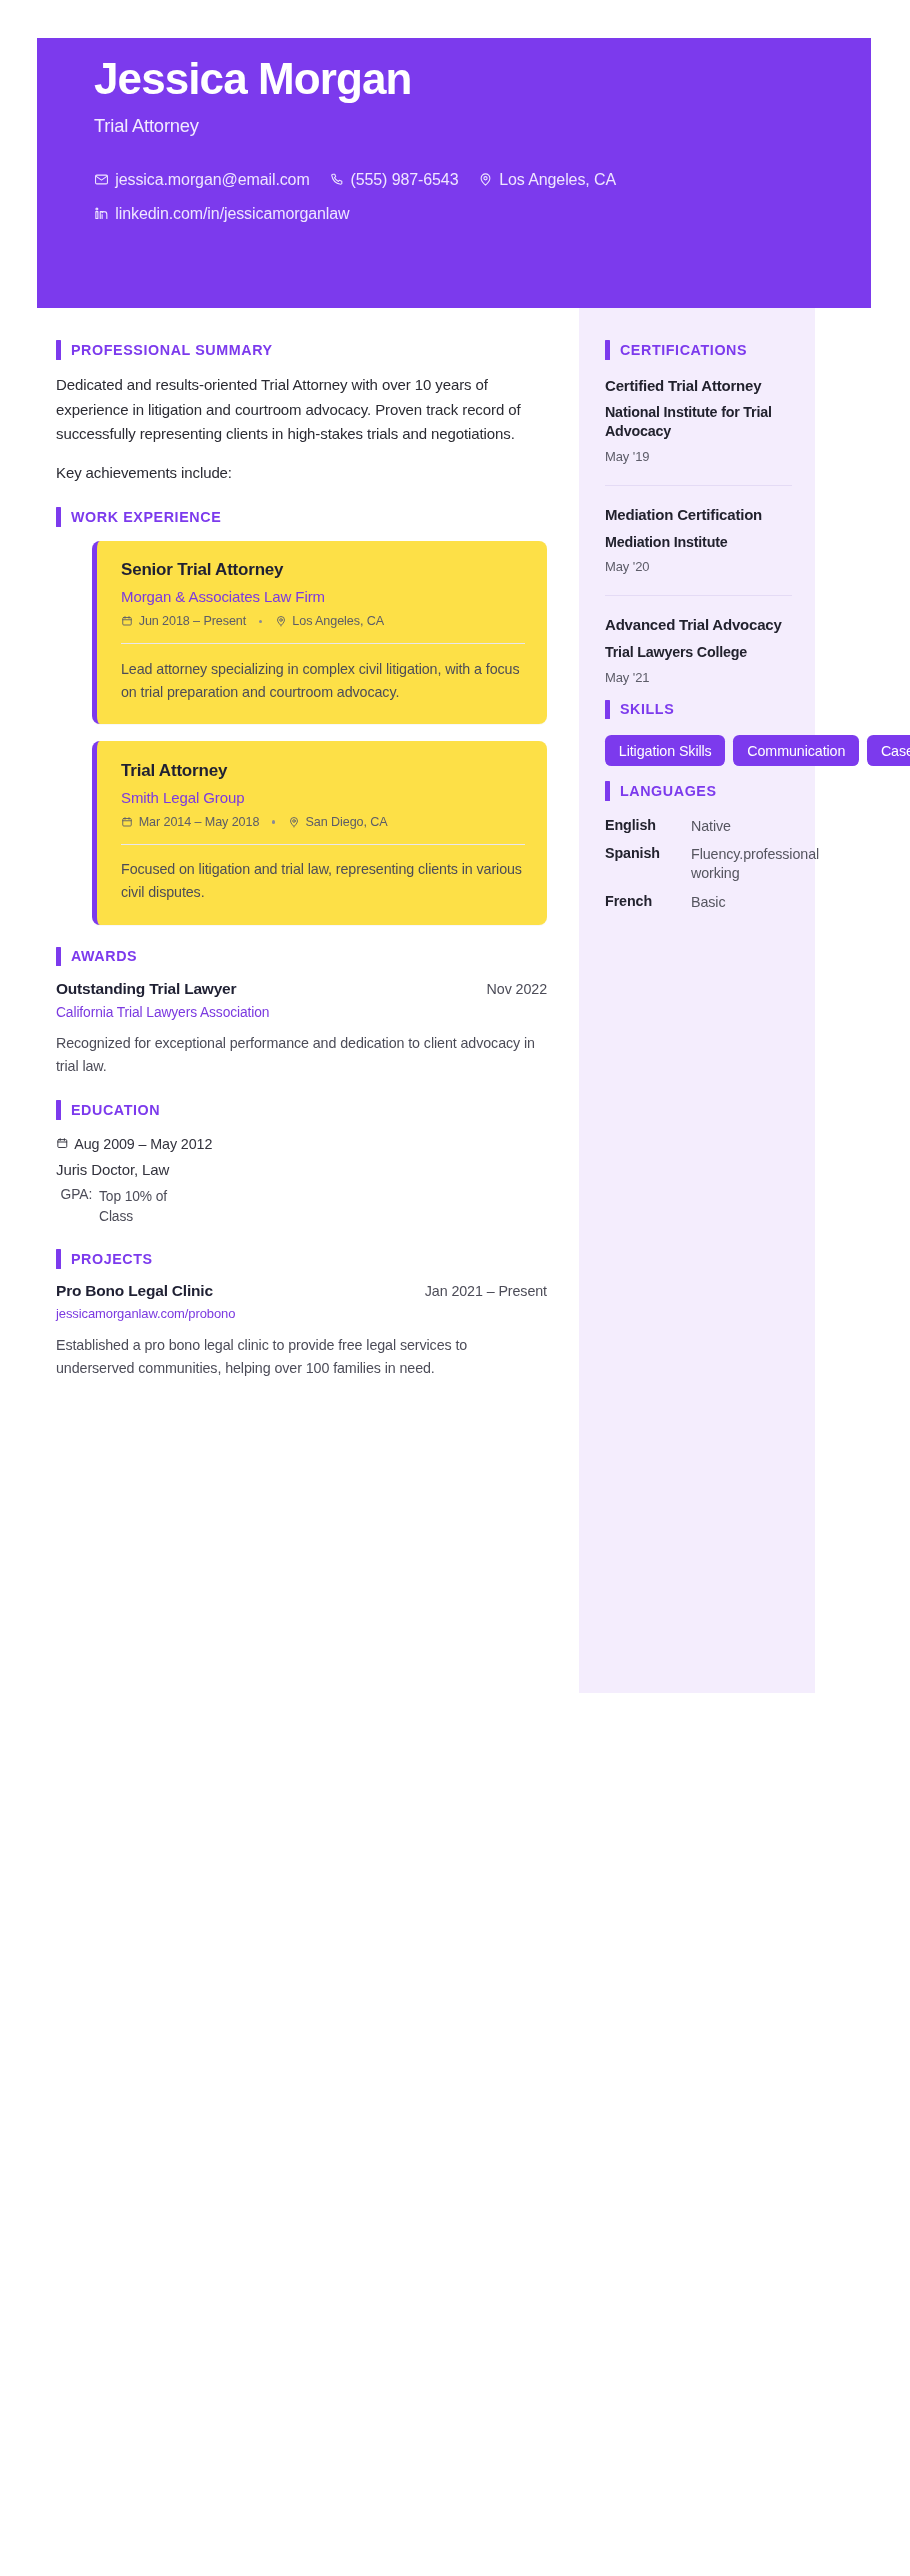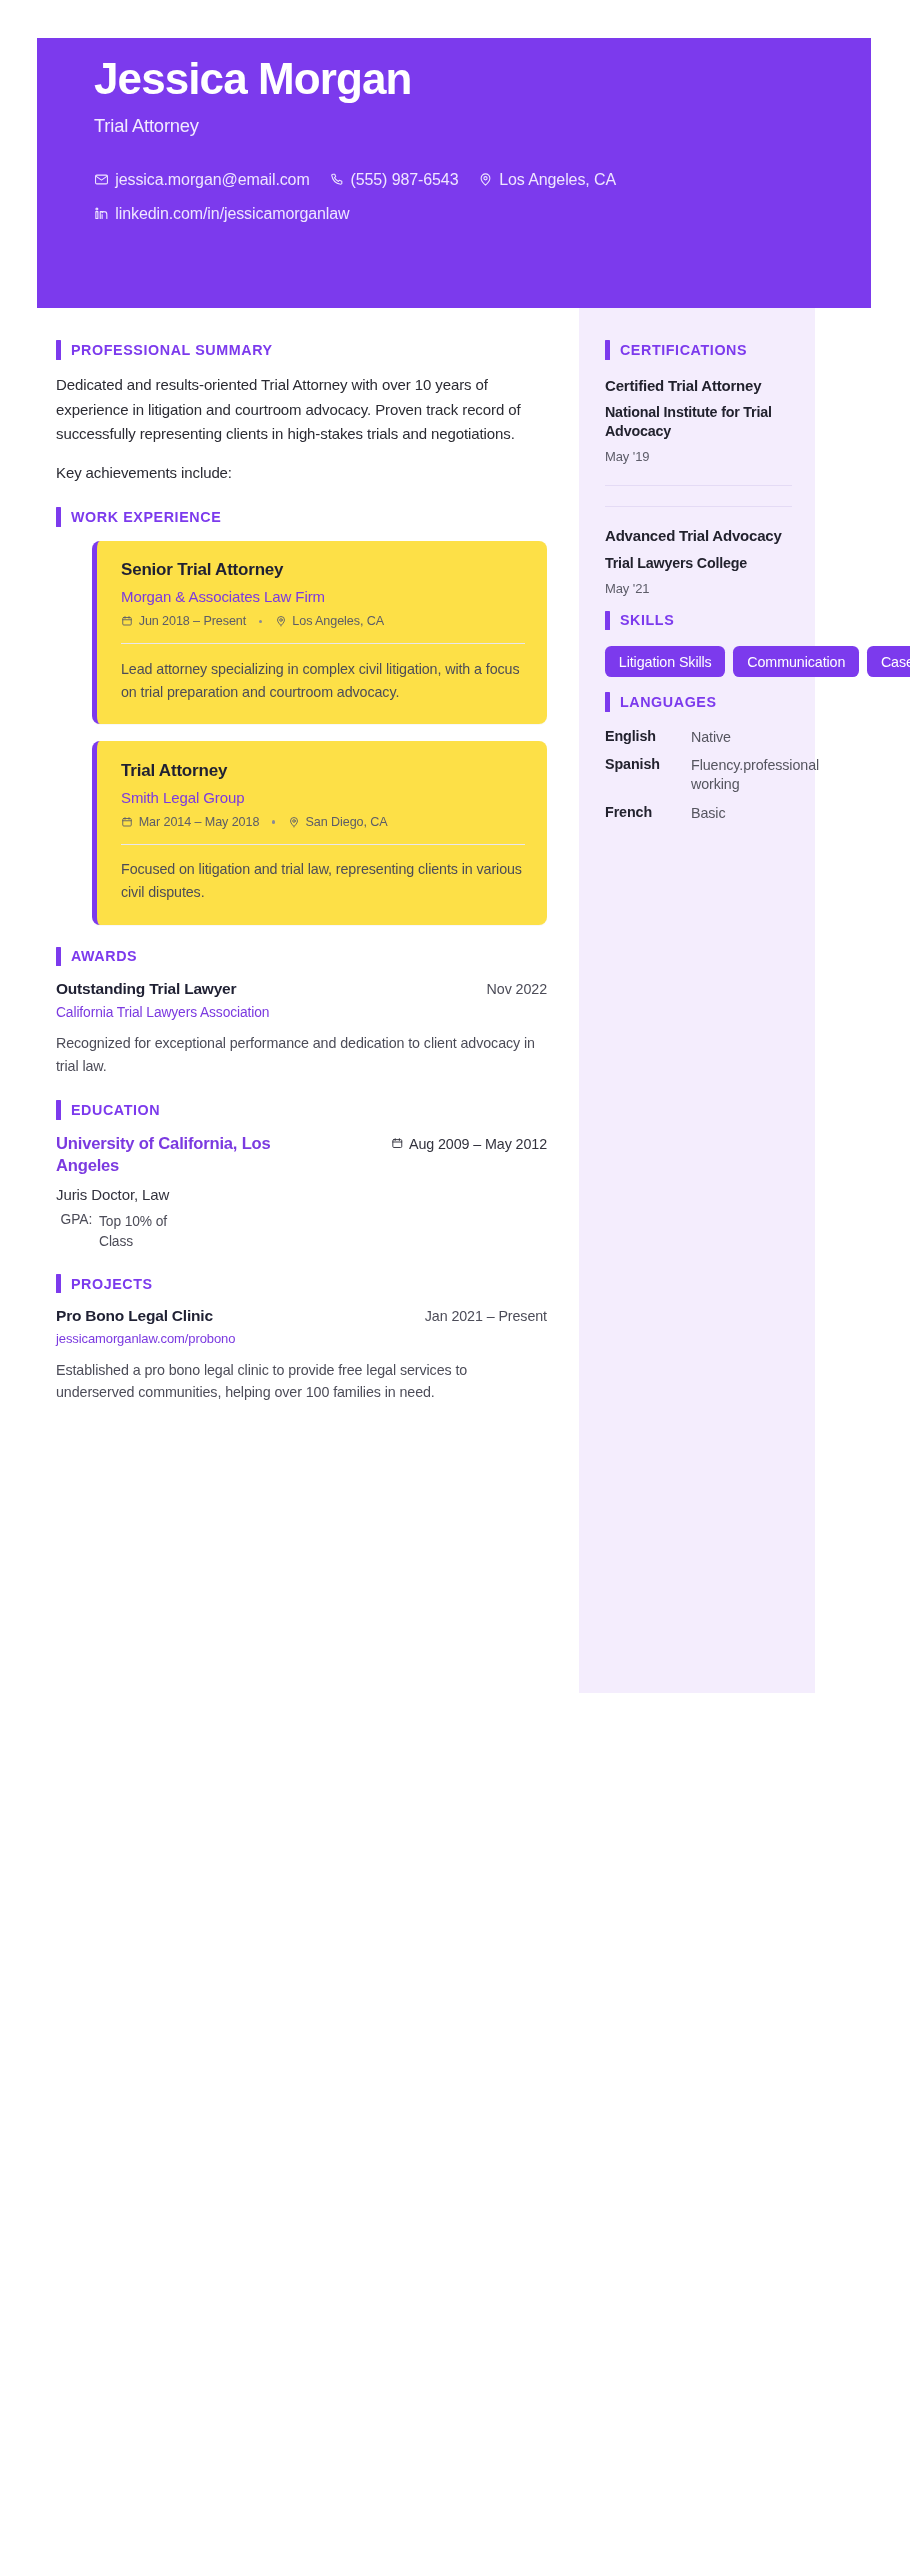--- a/index.html
+++ b/index.html
@@ -466,21 +466,20 @@
         <div class="award-issuer">California Trial Lawyers Association</div>
         <div class="award-desc">Recognized for exceptional performance and dedication to client advocacy in trial law.</div>
       </div>
 
       <div class="sec-head">
         <span class="sec-bar"></span>
         <span class="sec-title">EDUCATION</span>
       </div>
       <div>
         <div class="edu-row">
-          <span class="edu-school">University of California, Los Angeles</span>
           <span class="edu-date">
             <span class="ico">
               <svg width="12.6" height="12.6" viewBox="0 0 24 24" fill="none" stroke="#32323d" stroke-width="1.8" stroke-linecap="round" stroke-linejoin="round">
                 <rect x="3.5" y="5" width="17" height="15" rx="2"></rect>
                 <path d="M3.5 9.5h17M8 3.2v3.4M16 3.2v3.4"></path>
               </svg>
             </span>
             <span>Aug 2009  –  May 2012</span>
           </span>
         </div>
@@ -513,20 +512,25 @@
         <span class="sec-title">CERTIFICATIONS</span>
       </div>
 
       <div class="cert-item">
         <div class="cert-name">Certified Trial Attorney</div>
         <div class="cert-issuer">National Institute for Trial Advocacy</div>
         <div class="cert-date">May '19</div>
       </div>
       <div class="cert-sep"></div>
 
+      <div class="cert-item">
+        <div class="cert-name">Mediation Certification</div>
+        <div class="cert-issuer">Mediation Institute</div>
+        <div class="cert-date">May '20</div>
+      </div>
       <div class="cert-sep"></div>
 
       <div class="cert-item">
         <div class="cert-name">Advanced Trial Advocacy</div>
         <div class="cert-issuer">Trial Lawyers College</div>
         <div class="cert-date">May '21</div>
       </div>
 
       <div class="sec-head side-head">
         <span class="sec-bar"></span>

